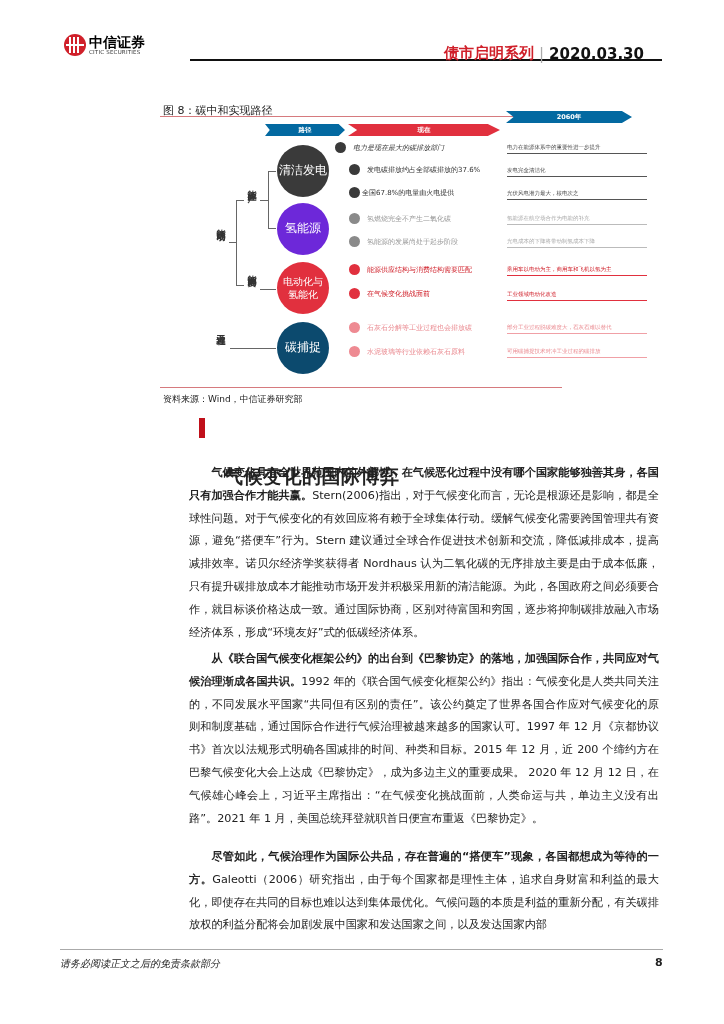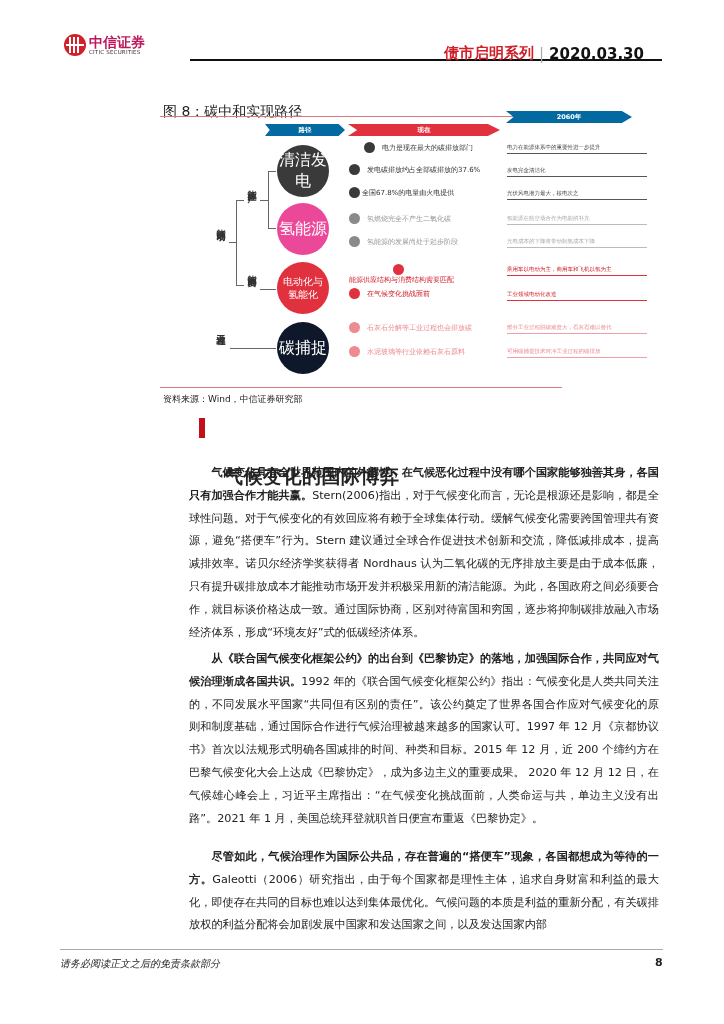--- a/index.html
+++ b/index.html
@@ -5,36 +5,36 @@
   * { box-sizing: border-box; margin: 0; padding: 0; }
   body { width: 724px; height: 1024px; background: #fff; position: relative; overflow: hidden;
          font-family: "DejaVu Sans", "Liberation Sans", sans-serif; color: #111; }
   .abs { position: absolute; }
   
   .logo { left: 64px; top: 34px; display: flex; align-items: center; }
   .logo-mark { width: 22px; height: 22px; border-radius: 50%; background: #d0202a; position: relative; overflow: hidden; }
   .logo-mark::before { content: ""; position: absolute; left: 5px; top: 3px; width: 2px; height: 16px; background: #fff; box-shadow: 4px 0 0 #fff, 8px 0 0 #fff; }
   .logo-mark::after { content: ""; position: absolute; left: 2px; top: 10px; width: 18px; height: 2px; background: #fff; }
   .logo-text { margin-left: 3px; line-height: 1; }
-  .logo-cn { font-size: 14px; font-weight: bold; color: #be185d; letter-spacing: 0px; font-family: "DejaVu Serif", serif; }
+  .logo-cn { font-size: 14px; font-weight: bold; color: #000000; letter-spacing: 0px; font-family: "DejaVu Serif", serif; }
   .logo-en { font-size: 5.5px; color: #333; letter-spacing: 0.2px; margin-top: 1px; }
   .header-line { left: 190px; top: 59px; width: 472px; height: 2px; background: #111; }
   .header-right { right: 80px; top: 44px; font-size: 15px; font-weight: bold; display: flex; align-items: center; }
   .series { color: #d0202a; }
   .sep { color: #aaa; margin: 0 5px; font-weight: normal; }
   .date { color: #111; }
   
-  .fig-title { left: 163px; top: 103px; font-size: 14px; color: #222; }
+  .fig-title { left: 163px; top: 103px; font-size: 11px; color: #222; }
   .fig-line { left: 160px; top: 116px; width: 402px; height: 1px; background: #d67a7e; }
   .fig-line2 { left: 160px; top: 387px; width: 402px; height: 1px; background: #d67a7e; }
   .arrow { height: 12px; font-size: 6.5px; font-weight: bold; color: #fff; display: flex; align-items: center; justify-content: center;
            clip-path: polygon(0 0, 92% 0, 100% 50%, 92% 100%, 0 100%, 6% 50%); }
   .dark { background: #0369a1; }
   .red { background: #e1303e; text-align: right; }
-  .circle { border-radius: 50%; display: flex; align-items: center; justify-content: center; text-align: center; color: #fff; font-size: 16px; line-height: 1.3; }
+  .circle { border-radius: 50%; display: flex; align-items: center; justify-content: center; text-align: center; color: #fff; font-size: 12px; line-height: 1.3; }
   .vlabel { writing-mode: vertical-rl; font-size: 9px; font-weight: bold; color: #333; letter-spacing: 1px; }
   .conn { background: #666; }
   .bullet-row { display: flex; align-items: center; font-size: 7px; }
   .dot { width: 11px; height: 11px; border-radius: 50%; margin-right: 7px; flex-shrink: 0; }
   .future { font-size: 5.5px; width: 140px; padding-bottom: 2px; border-bottom: 1.5px solid; }
   .source { left: 163px; top: 393px; font-size: 9px; color: #222; }
   
   .sec-bar { left: 199px; top: 418px; width: 6px; height: 20px; background: #c0101a; }
   .sec-title { left: 224px; top: 416px; font-size: 19px; font-weight: bold; color: #222; letter-spacing: 0.5px; margin-top: 48px; }
   .para { left: 189px; width: 470px; font-size: 11.2px; line-height: 22.8px; color: #222; text-align: justify; text-indent: 2em; }
@@ -79,51 +79,51 @@
 <div class="abs conn" style="left:260px;top:200px;width:8px;height:1px;"></div>
 <div class="abs conn" style="left:268px;top:171px;width:1px;height:58px;"></div>
 <div class="abs conn" style="left:268px;top:171px;width:8px;height:1px;"></div>
 <div class="abs conn" style="left:268px;top:228px;width:8px;height:1px;"></div>
 <div class="abs conn" style="left:260px;top:289px;width:16px;height:1px;"></div>
 <div class="abs conn" style="left:230px;top:348px;width:46px;height:1px;"></div>
 
 <div class="abs circle" style="left:277px;top:145px;width:52px;height:52px;background:#3a3a3a;">
     <span>清洁发电</span>
   </div>
-<div class="abs circle" style="left:277px;top:203px;width:52px;height:52px;background:#ec4899;">
+<div class="abs circle" style="left:277px;top:203px;width:52px;height:52px;background:#6d28d9;">
     <span>氢能源</span>
   </div>
 <div class="abs circle" style="left:277px;top:262px;width:52px;height:52px;background:#e1303e;font-size:10px;padding:0 3px;">
     <span>电动化与氢能化</span>
   </div>
-<div class="abs circle" style="left:277px;top:322px;width:52px;height:52px;background:#0f172a;">
+<div class="abs circle" style="left:277px;top:322px;width:52px;height:52px;background:#0c4a6e;">
     <span>碳捕捉</span>
   </div>
 
-<div class="abs bullet-row" style="left:364px;top:142px;color:#333;">
+<div class="abs bullet-row" style="left:335px;top:142px;color:#333;font-style:italic;">
     <span class="dot" style="background:#3a3a3a;"></span>
     <span>电力是现在最大的碳排放部门</span>
   </div>
 <div class="abs bullet-row" style="left:349px;top:164px;color:#333;">
     <span class="dot" style="background:#3a3a3a;"></span>
     <span>发电碳排放约占全部碳排放的37.6%</span>
   </div>
 <div class="abs bullet-row" style="left:349px;top:187px;color:#333;">
     <span class="dot" style="background:#3a3a3a;margin-right:2px;"></span>
     <span>全国67.8%的电量由火电提供</span>
   </div>
 <div class="abs bullet-row" style="left:349px;top:213px;color:#999;">
     <span class="dot" style="background:#8a8a8a;"></span>
     <span>氢燃烧完全不产生二氧化碳</span>
   </div>
 <div class="abs bullet-row" style="left:349px;top:236px;color:#999;">
     <span class="dot" style="background:#8a8a8a;"></span>
     <span>氢能源的发展尚处于起步阶段</span>
   </div>
-<div class="abs bullet-row" style="left:349px;top:264px;color:#d0202a;flex-direction:column;">
+<div class="abs bullet-row" style="left:349px;top:264px;color:#d0202a;">
     <span class="dot" style="background:#e1303e;"></span>
     <span>能源供应结构与消费结构需要匹配</span>
   </div>
 <div class="abs bullet-row" style="left:349px;top:288px;color:#d0202a;">
     <span class="dot" style="background:#e1303e;"></span>
     <span>在气候变化挑战面前</span>
   </div>
 <div class="abs bullet-row" style="left:349px;top:322px;color:#ea8a90;">
     <span class="dot" style="background:#ee8a92;"></span>
     <span>石灰石分解等工业过程也会排放碳</span>

